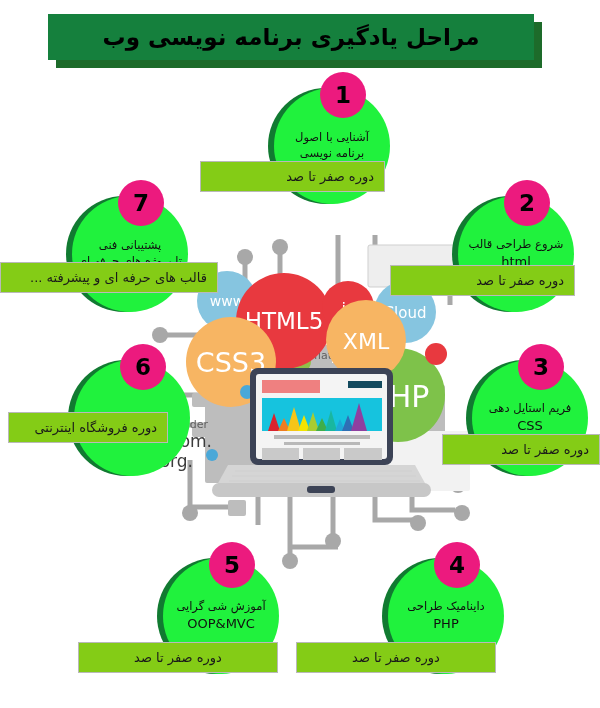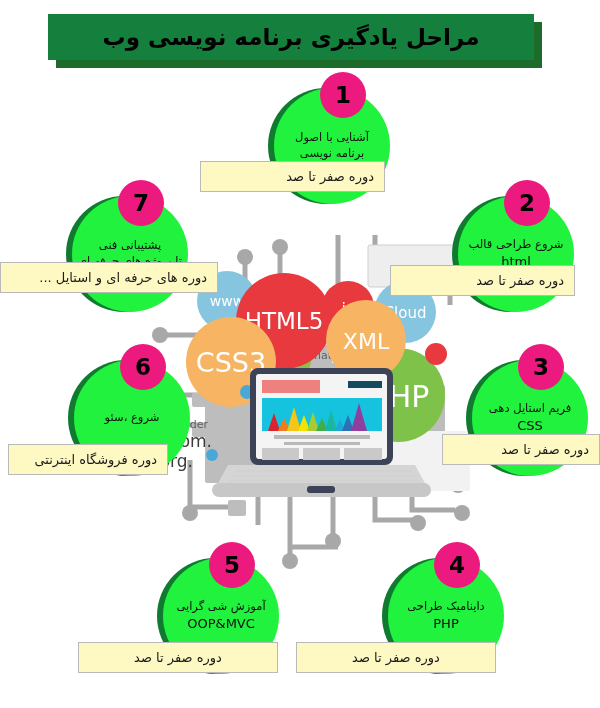--- a/index.html
+++ b/index.html
@@ -52,21 +52,21 @@
   .circle-main .line.lat{direction:ltr;font-size:13px;}
   .badge{
     position:absolute;width:46px;height:46px;border-radius:50%;
     background:#ec1a7e;color:#000;
     display:flex;align-items:center;justify-content:center;
     font-size:23px;font-weight:bold;line-height:1;
     left:52px;top:-16px;
   }
   .cap{
     position:absolute;
-    background:#fef9c3;border:1px solid #b9b9b9;
+    background:#84cc16;border:1px solid #b9b9b9;
     height:31px;
     display:flex;align-items:center;
     box-sizing:border-box;
     padding:0 10px;
   }
   .cap span{
     font-size:13px;color:#1a1a1a;direction:rtl;white-space:nowrap;
     width:100%;text-align:right;
   }
   .cap.cap-center span{text-align:center;}
@@ -270,29 +270,29 @@
     <span>دوره صفر تا صد</span>
   </div>
 
   <div class="node" style="left:68px;top:360px;width:128px;height:116px;">
     <div class="circle-shadow"></div>
     <div class="circle-main">
       <div class="line">شروع ،سئو</div>
     </div>
     <div class="badge">6</div>
   </div>
-  <div class="cap" style="left:8px;top:444px;width:160px;">
+  <div class="cap" style="left:8px;top:412px;width:160px;">
     <span>دوره فروشگاه اینترنتی</span>
   </div>
 
   <div class="node" style="left:66px;top:196px;width:128px;height:116px;">
     <div class="circle-shadow"></div>
     <div class="circle-main">
       <div class="line">پشتیبانی فنی</div>
       <div class="line">تا پروژه های حرفه ای</div>
     </div>
     <div class="badge">7</div>
   </div>
   <div class="cap" style="left:0px;top:262px;width:218px;">
-    <span>دوره های حرفه ای و استایل ...</span>
+    <span>قالب های حرفه ای و پیشرفته ...</span>
   </div>
 
 </div>
 
 </body></html>

